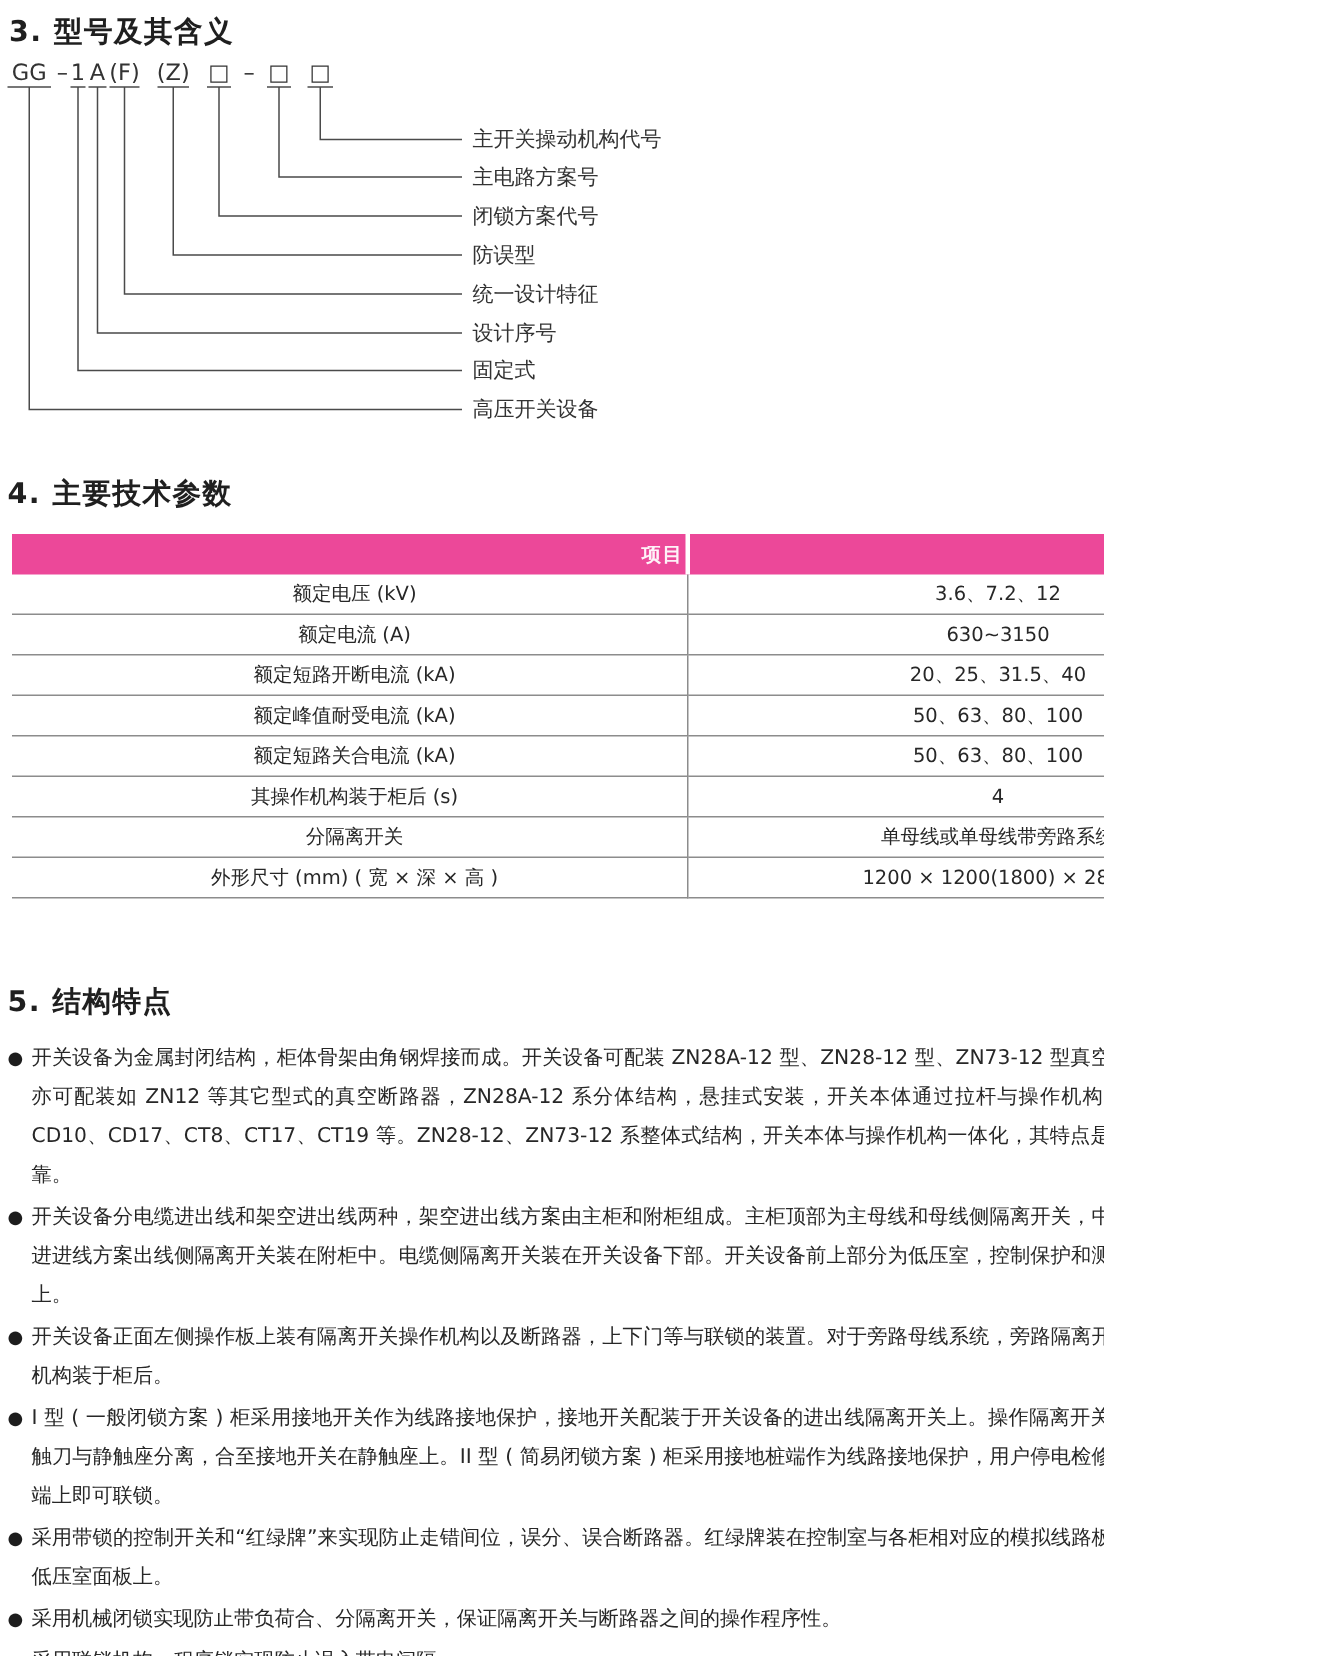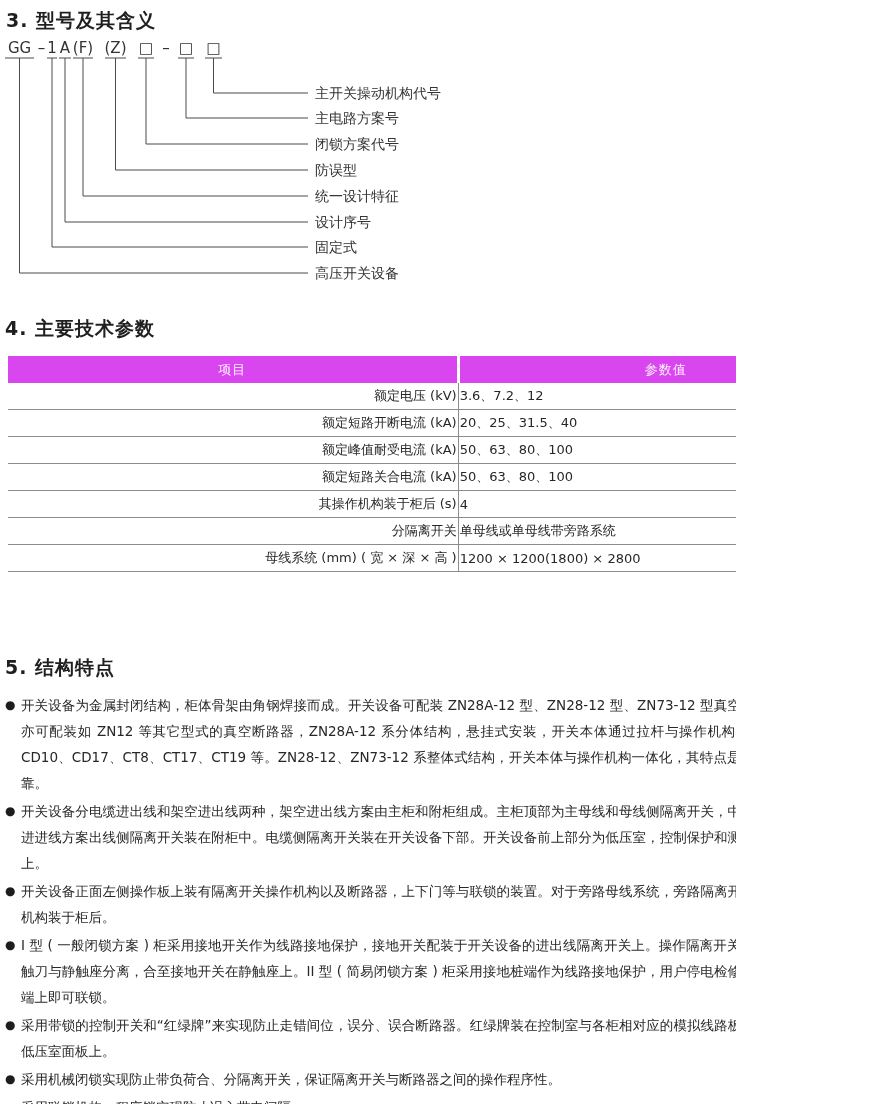--- a/index.html
+++ b/index.html
@@ -16,29 +16,29 @@
   svg.model text{fill:#333;}
   svg.model .code{font-size:15px;font-weight:500;}
   svg.model .lbl{font-size:14px;font-weight:500;}
   svg.model path,svg.model line{stroke:#4a4a4a;stroke-width:1;fill:none;}
   
   .ptable{
     position:absolute;top:356px;left:8px;width:864px;
     border-collapse:collapse;font-size:13px;table-layout:fixed;
   }
   .ptable th{
-    background:#d946ef;color:rgba(255,255,255,0.93);font-weight:400;
-    height:25px;font-size:13px;letter-spacing:1px;
+    background:#ec4899;color:rgba(255,255,255,0.93);font-weight:700;
+    height:25px;font-size:13px;letter-spacing:1px;text-align:right;
   }
   .ptable th.c-item{width:51.7%;border-right:3px solid #ffffff;}
   .ptable td{
     height:24px;border-bottom:1px solid #8c8c8c;color:#272727;
   }
-  .ptable td.c-item{text-align:right;padding-left:8px;border-right:1px solid #8c8c8c;}
-  .ptable td.c-val{text-align:left;}
+  .ptable td.c-item{text-align:center;padding-left:8px;border-right:1px solid #8c8c8c;}
+  .ptable td.c-val{text-align:center;}
   
   .bullets{
     position:absolute;top:692px;left:5px;width:872px;
     font-size:13.5px;line-height:26px;text-align:justify;color:#272727;
   }
   .bullet-item{position:relative;padding-left:16px;margin:0 0 2px 0;}
   .bullet-item .dot{
     position:absolute;left:0;top:0;font-size:12px;color:#1d1d1d;
   }
 </style>
@@ -98,41 +98,45 @@
         <th class="c-item">项目</th>
         <th class="c-val">参数值</th>
       </tr>
     </thead>
     <tbody>
       <tr>
         <td class="c-item">额定电压 (kV)</td>
         <td class="c-val">3.6、7.2、12</td>
       </tr>
       <tr>
+        <td class="c-item">额定电流 (A)</td>
+        <td class="c-val">630~3150</td>
+      </tr>
+      <tr>
         <td class="c-item">额定短路开断电流 (kA)</td>
         <td class="c-val">20、25、31.5、40</td>
       </tr>
       <tr>
         <td class="c-item">额定峰值耐受电流 (kA)</td>
         <td class="c-val">50、63、80、100</td>
       </tr>
       <tr>
         <td class="c-item">额定短路关合电流 (kA)</td>
         <td class="c-val">50、63、80、100</td>
       </tr>
       <tr>
         <td class="c-item">其操作机构装于柜后 (s)</td>
         <td class="c-val">4</td>
       </tr>
       <tr>
         <td class="c-item">分隔离开关</td>
         <td class="c-val">单母线或单母线带旁路系统</td>
       </tr>
       <tr>
-        <td class="c-item">母线系统 (mm) ( 宽 × 深 × 高 )</td>
+        <td class="c-item">外形尺寸 (mm) ( 宽 × 深 × 高 )</td>
         <td class="c-val">1200 × 1200(1800) × 2800</td>
       </tr>
     </tbody>
   </table>
 
   <h2 class="sec" style="top:655px;left:5px;">5. 结构特点</h2>
 
   <div class="bullets">
     <div class="bullet-item">
       <span class="dot">●</span>

